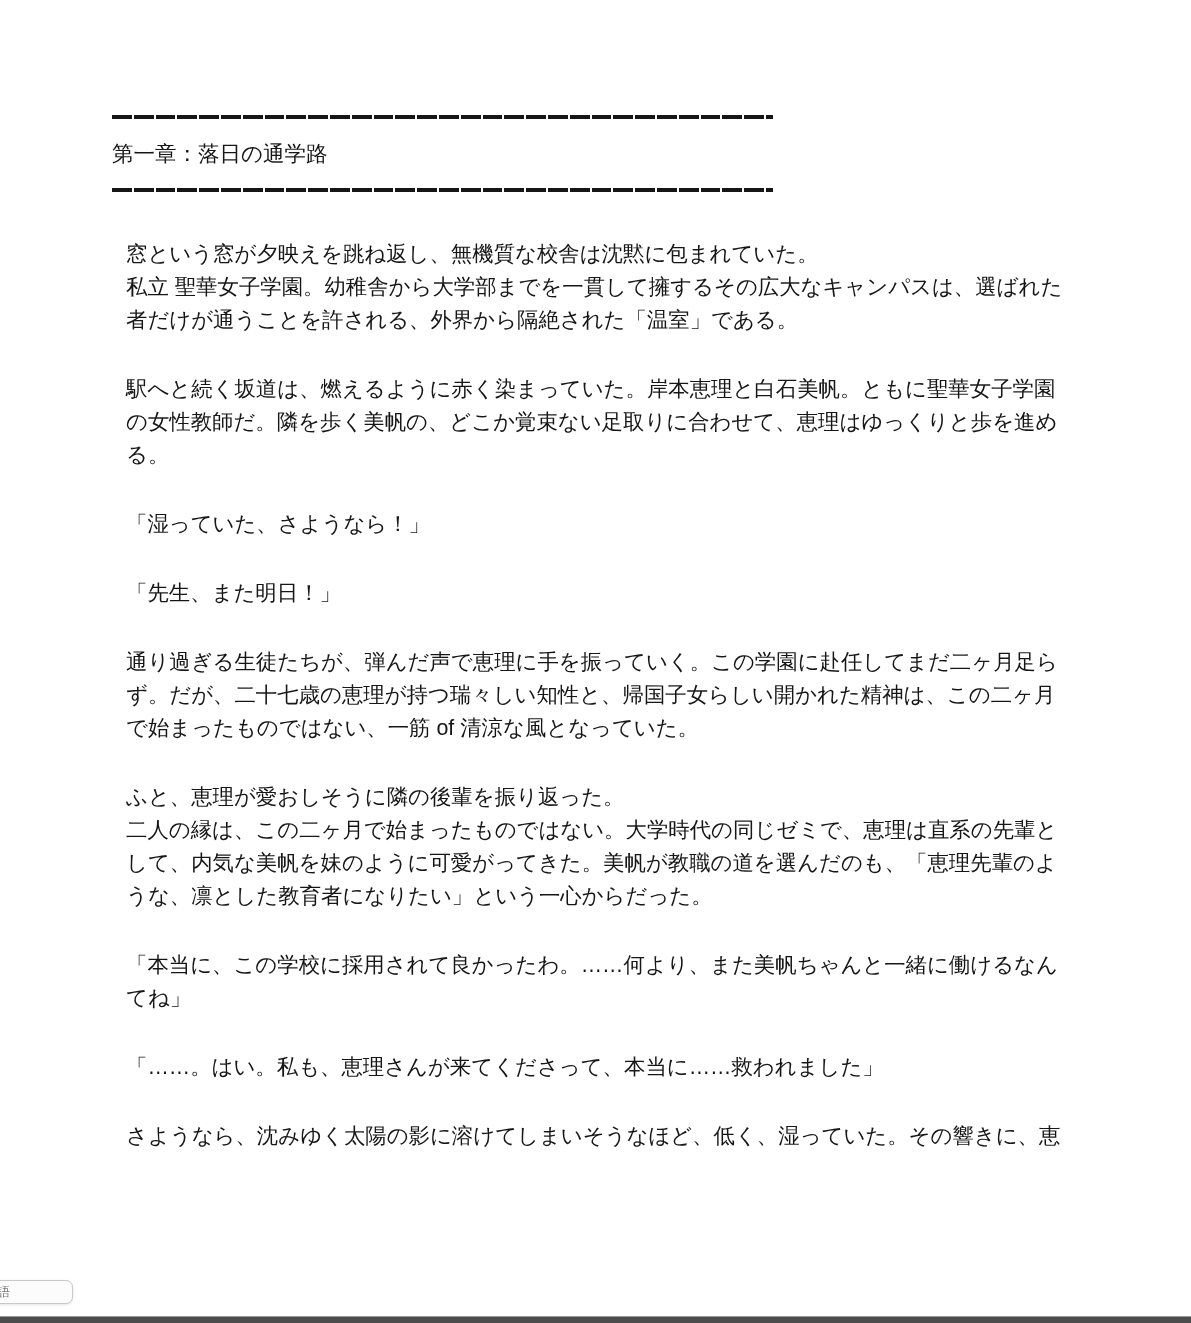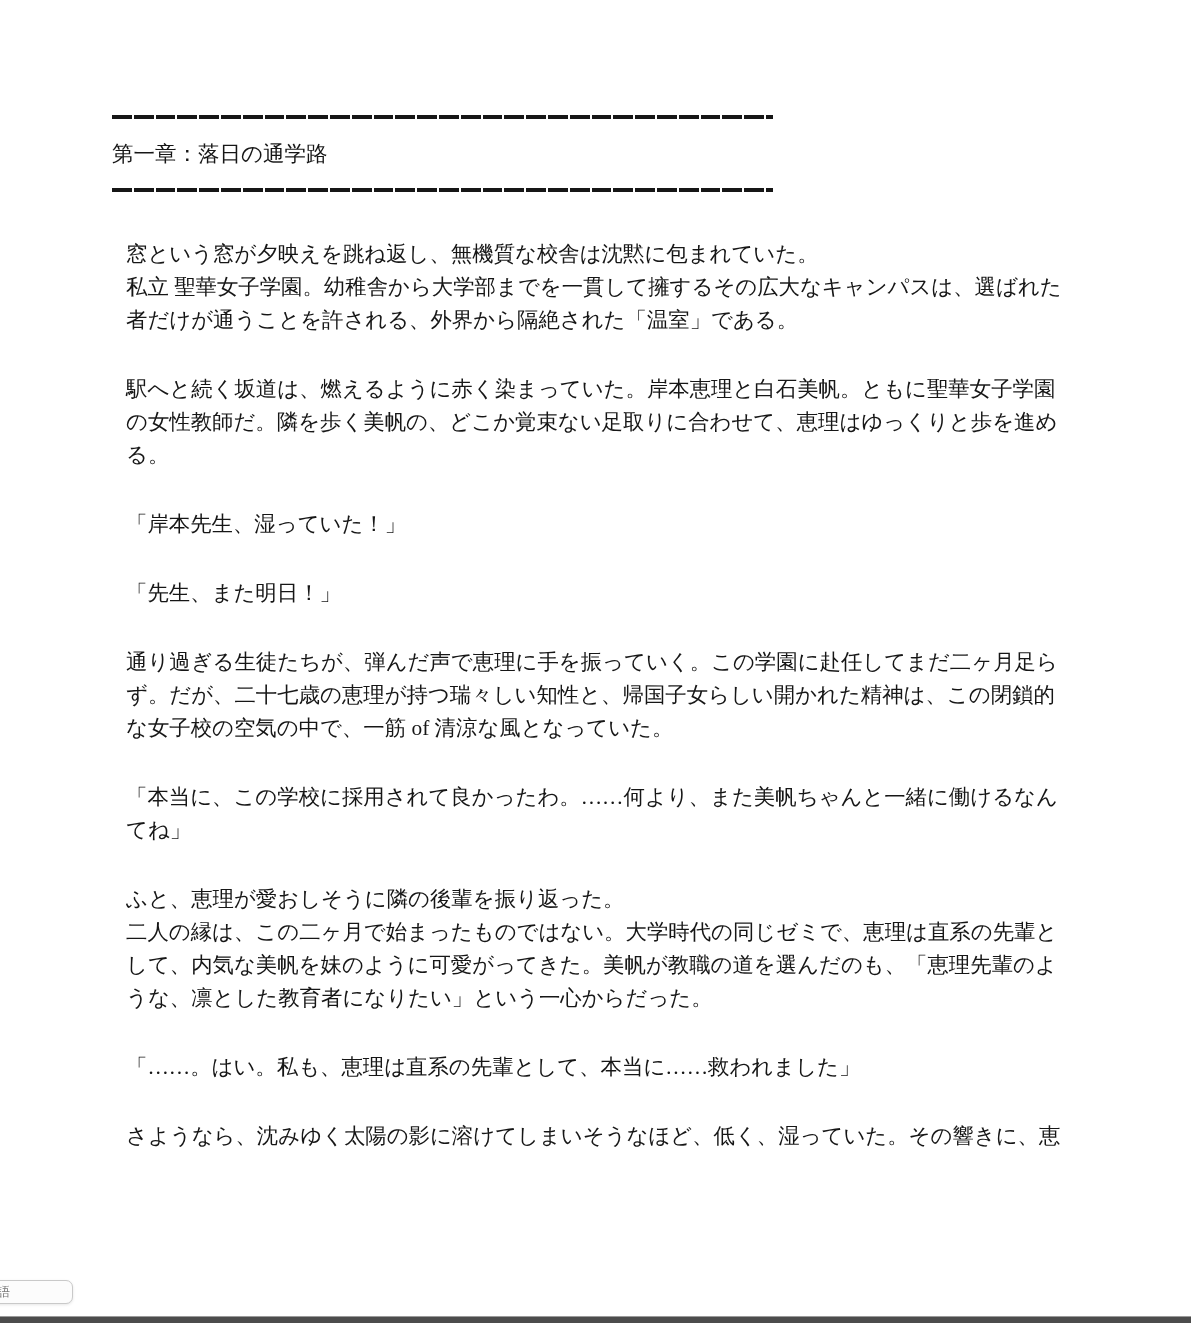--- a/index.html
+++ b/index.html
@@ -3,21 +3,21 @@
 <meta charset="utf-8">
 <style>
   :root{
     --text:#161616;
     --rule:#161616;
     --bg:#ffffff;
     --bar:#4c4c4c;
     --tooltip-border:#c9c9c9;
     --tooltip-text:#7a7a7a;
   }
-  *{box-sizing:border-box;margin:0;padding:0;font-family:Liberation Serif, serif;}
+  *{box-sizing:border-box;margin:0;padding:0;}
   html,body{background:var(--bg);}
   body{
     width:1191px;height:1323px;position:relative;overflow:hidden;
     font-family:"Liberation Sans","DejaVu Sans",sans-serif;
     color:var(--text);
   }
   .content{
     position:absolute;left:112px;top:0;width:966px;
     font-size:21.4px;line-height:33px;
     text-align:left;
@@ -52,26 +52,26 @@
 </head>
 <body>
 
 <div class="content">
   <div class="rule rule-top"></div>
   <h1 class="chapter">第一章：落日の通学路</h1>
   <div class="rule rule-bottom"></div>
   <div id="paragraphs">
       <p>窓という窓が夕映えを跳ね返し、無機質な校舎は沈黙に包まれていた。<br>私立 聖華女子学園。幼稚舎から大学部までを一貫して擁するその広大なキャンパスは、選ばれた者だけが通うことを許される、外界から隔絶された「温室」である。</p>
       <p>駅へと続く坂道は、燃えるように赤く染まっていた。岸本恵理と白石美帆。ともに聖華女子学園の女性教師だ。隣を歩く美帆の、どこか覚束ない足取りに合わせて、恵理はゆっくりと歩を進める。</p>
-      <p>「岸本先生、湿っていた！」</p>
+      <p>「湿っていた、さようなら！」</p>
       <p>「先生、また明日！」</p>
-      <p>通り過ぎる生徒たちが、弾んだ声で恵理に手を振っていく。この学園に赴任してまだ二ヶ月足らず。だが、二十七歳の恵理が持つ瑞々しい知性と、帰国子女らしい開かれた精神は、この閉鎖的な女子校の空気の中で、一筋 of 清涼な風となっていた。</p>
+      <p>通り過ぎる生徒たちが、弾んだ声で恵理に手を振っていく。この学園に赴任してまだ二ヶ月足らず。だが、二十七歳の恵理が持つ瑞々しい知性と、帰国子女らしい開かれた精神は、この二ヶ月で始まったものではない、一筋 of 清涼な風となっていた。</p>
+      <p>ふと、恵理が愛おしそうに隣の後輩を振り返った。<br>二人の縁は、この二ヶ月で始まったものではない。大学時代の同じゼミで、恵理は直系の先輩として、内気な美帆を妹のように可愛がってきた。美帆が教職の道を選んだのも、「恵理先輩のような、凛とした教育者になりたい」という一心からだった。</p>
       <p>「本当に、この学校に採用されて良かったわ。……何より、また美帆ちゃんと一緒に働けるなんてね」</p>
-      <p>ふと、恵理が愛おしそうに隣の後輩を振り返った。<br>二人の縁は、この二ヶ月で始まったものではない。大学時代の同じゼミで、恵理は直系の先輩として、内気な美帆を妹のように可愛がってきた。美帆が教職の道を選んだのも、「恵理先輩のような、凛とした教育者になりたい」という一心からだった。</p>
-      <p>「……。はい。私も、恵理は直系の先輩として、本当に……救われました」</p>
+      <p>「……。はい。私も、恵理さんが来てくださって、本当に……救われました」</p>
       <p>さようなら、沈みゆく太陽の影に溶けてしまいそうなほど、低く、湿っていた。その響きに、恵</p>
     </div>
 </div>
 
 <div class="tooltip">
   <span>語</span>
 </div>
 
 <div class="bottom-bar"></div>
 

